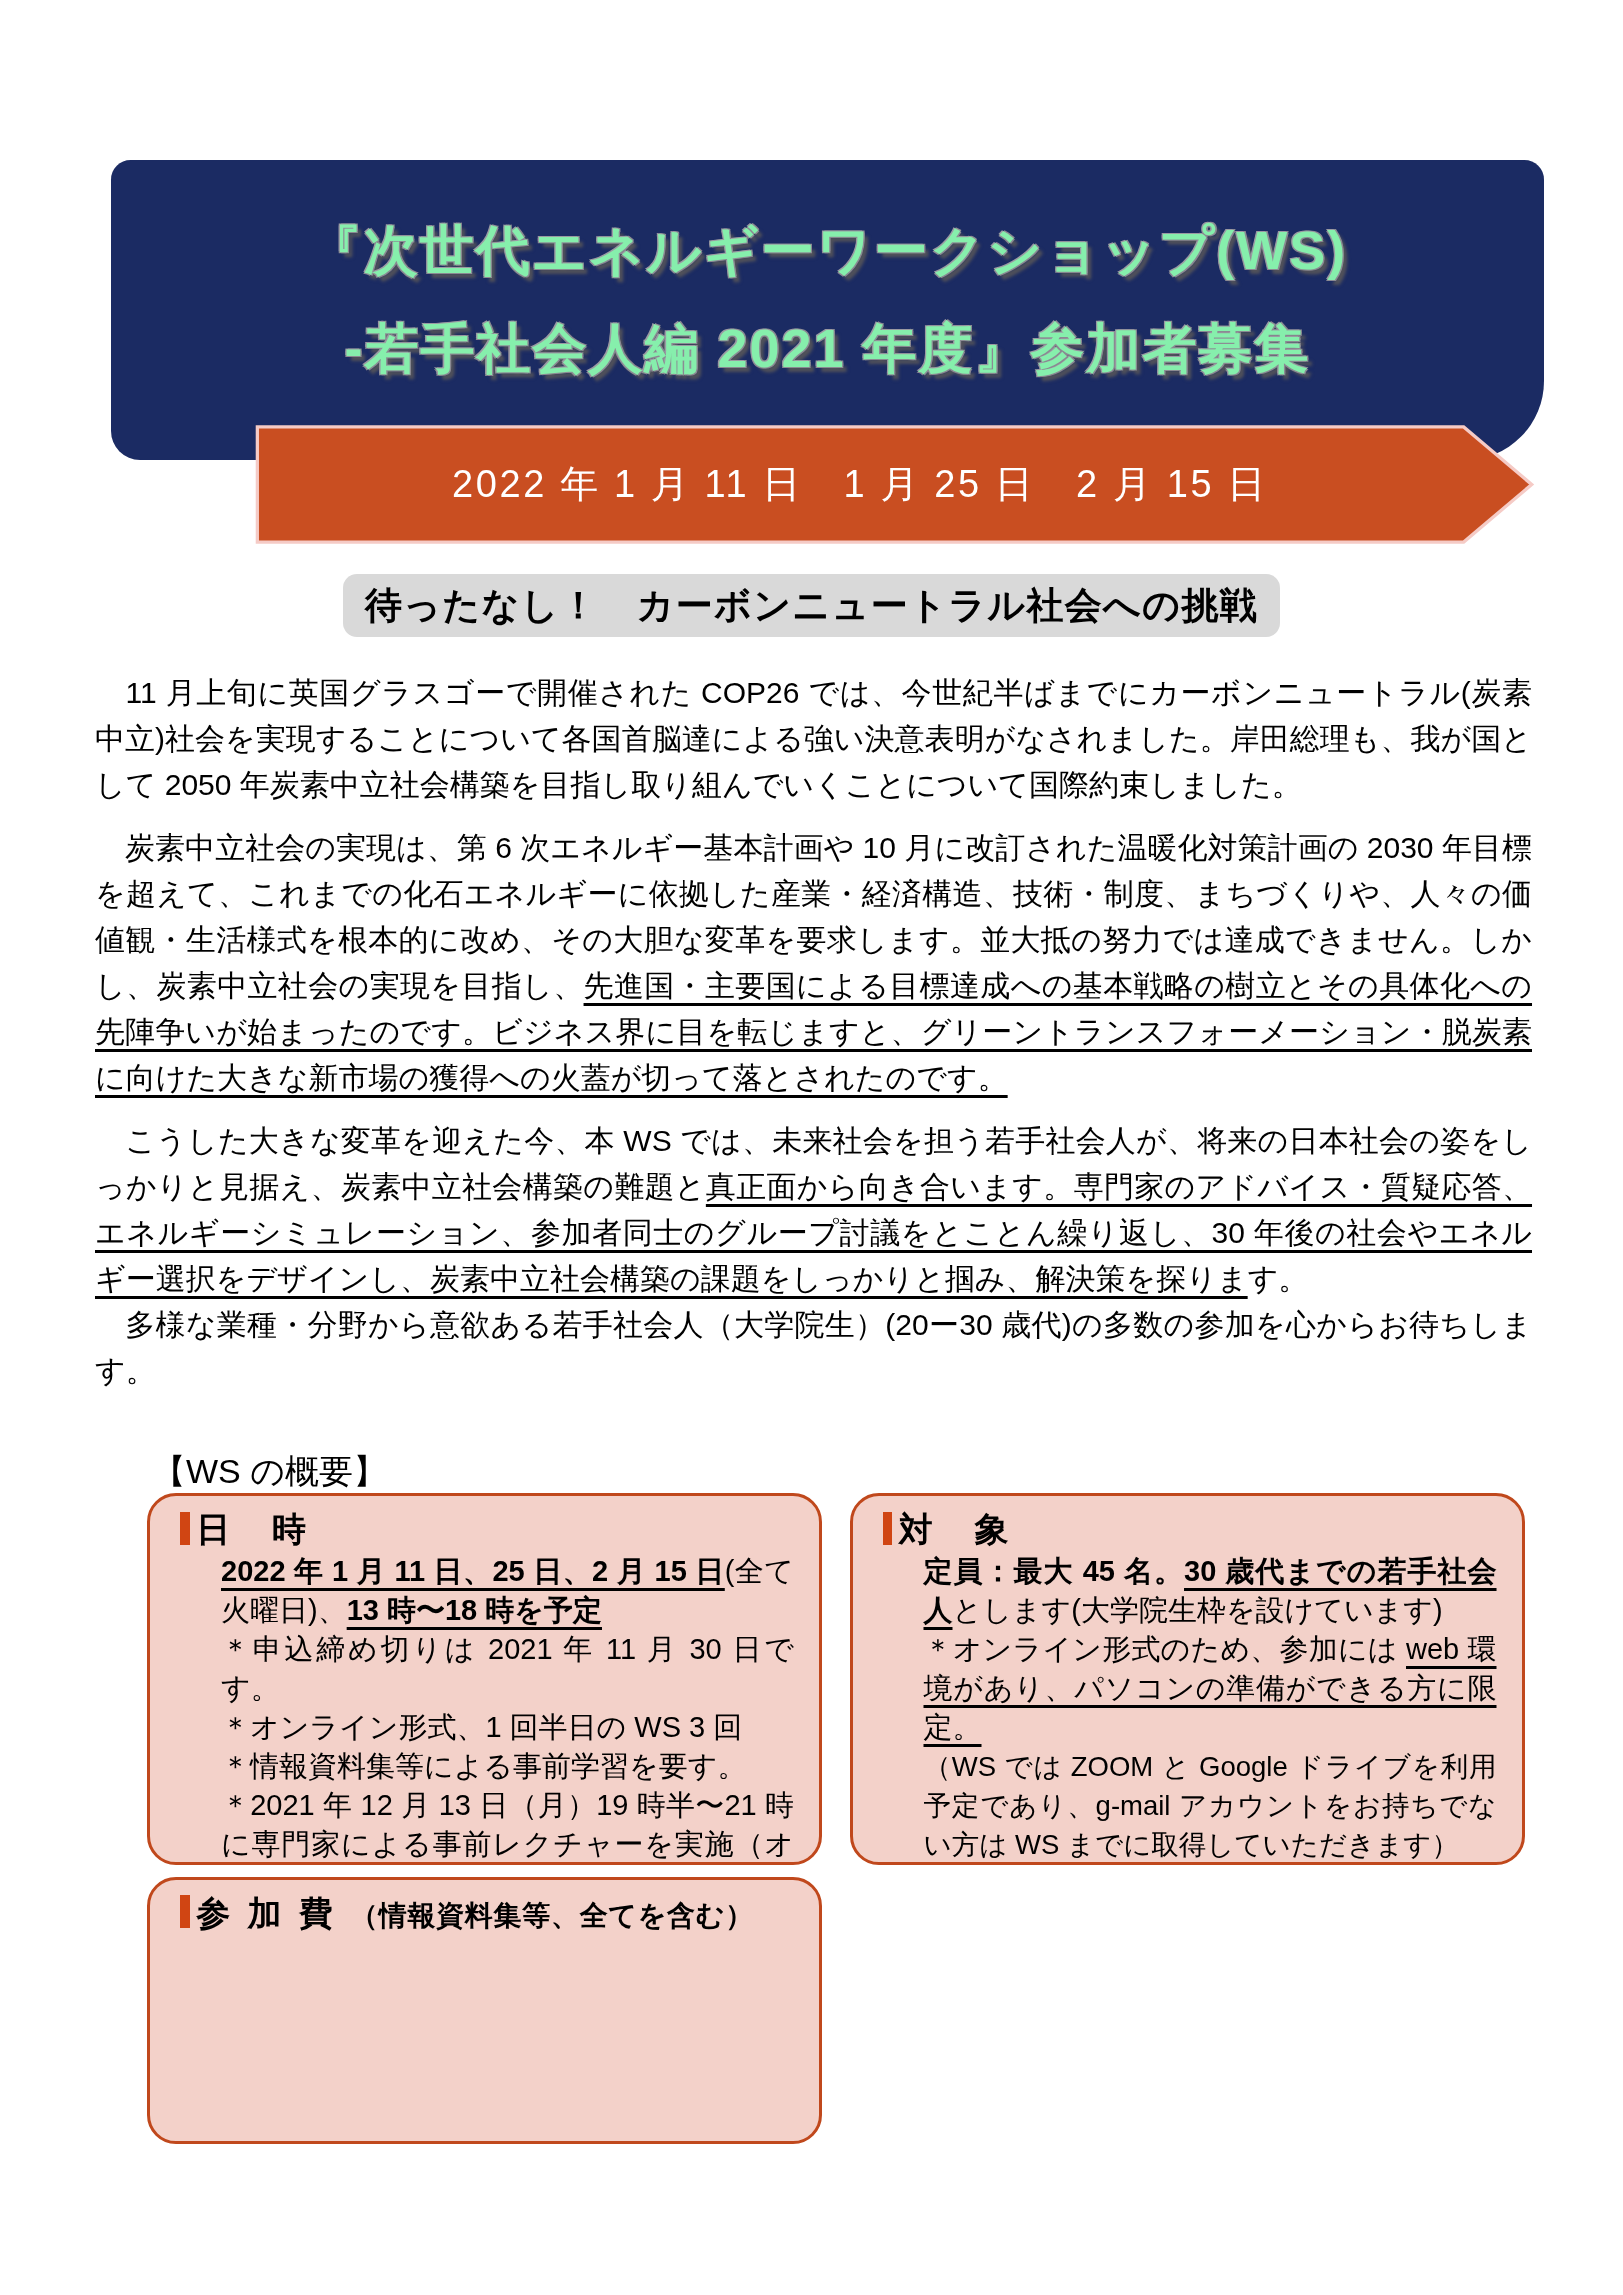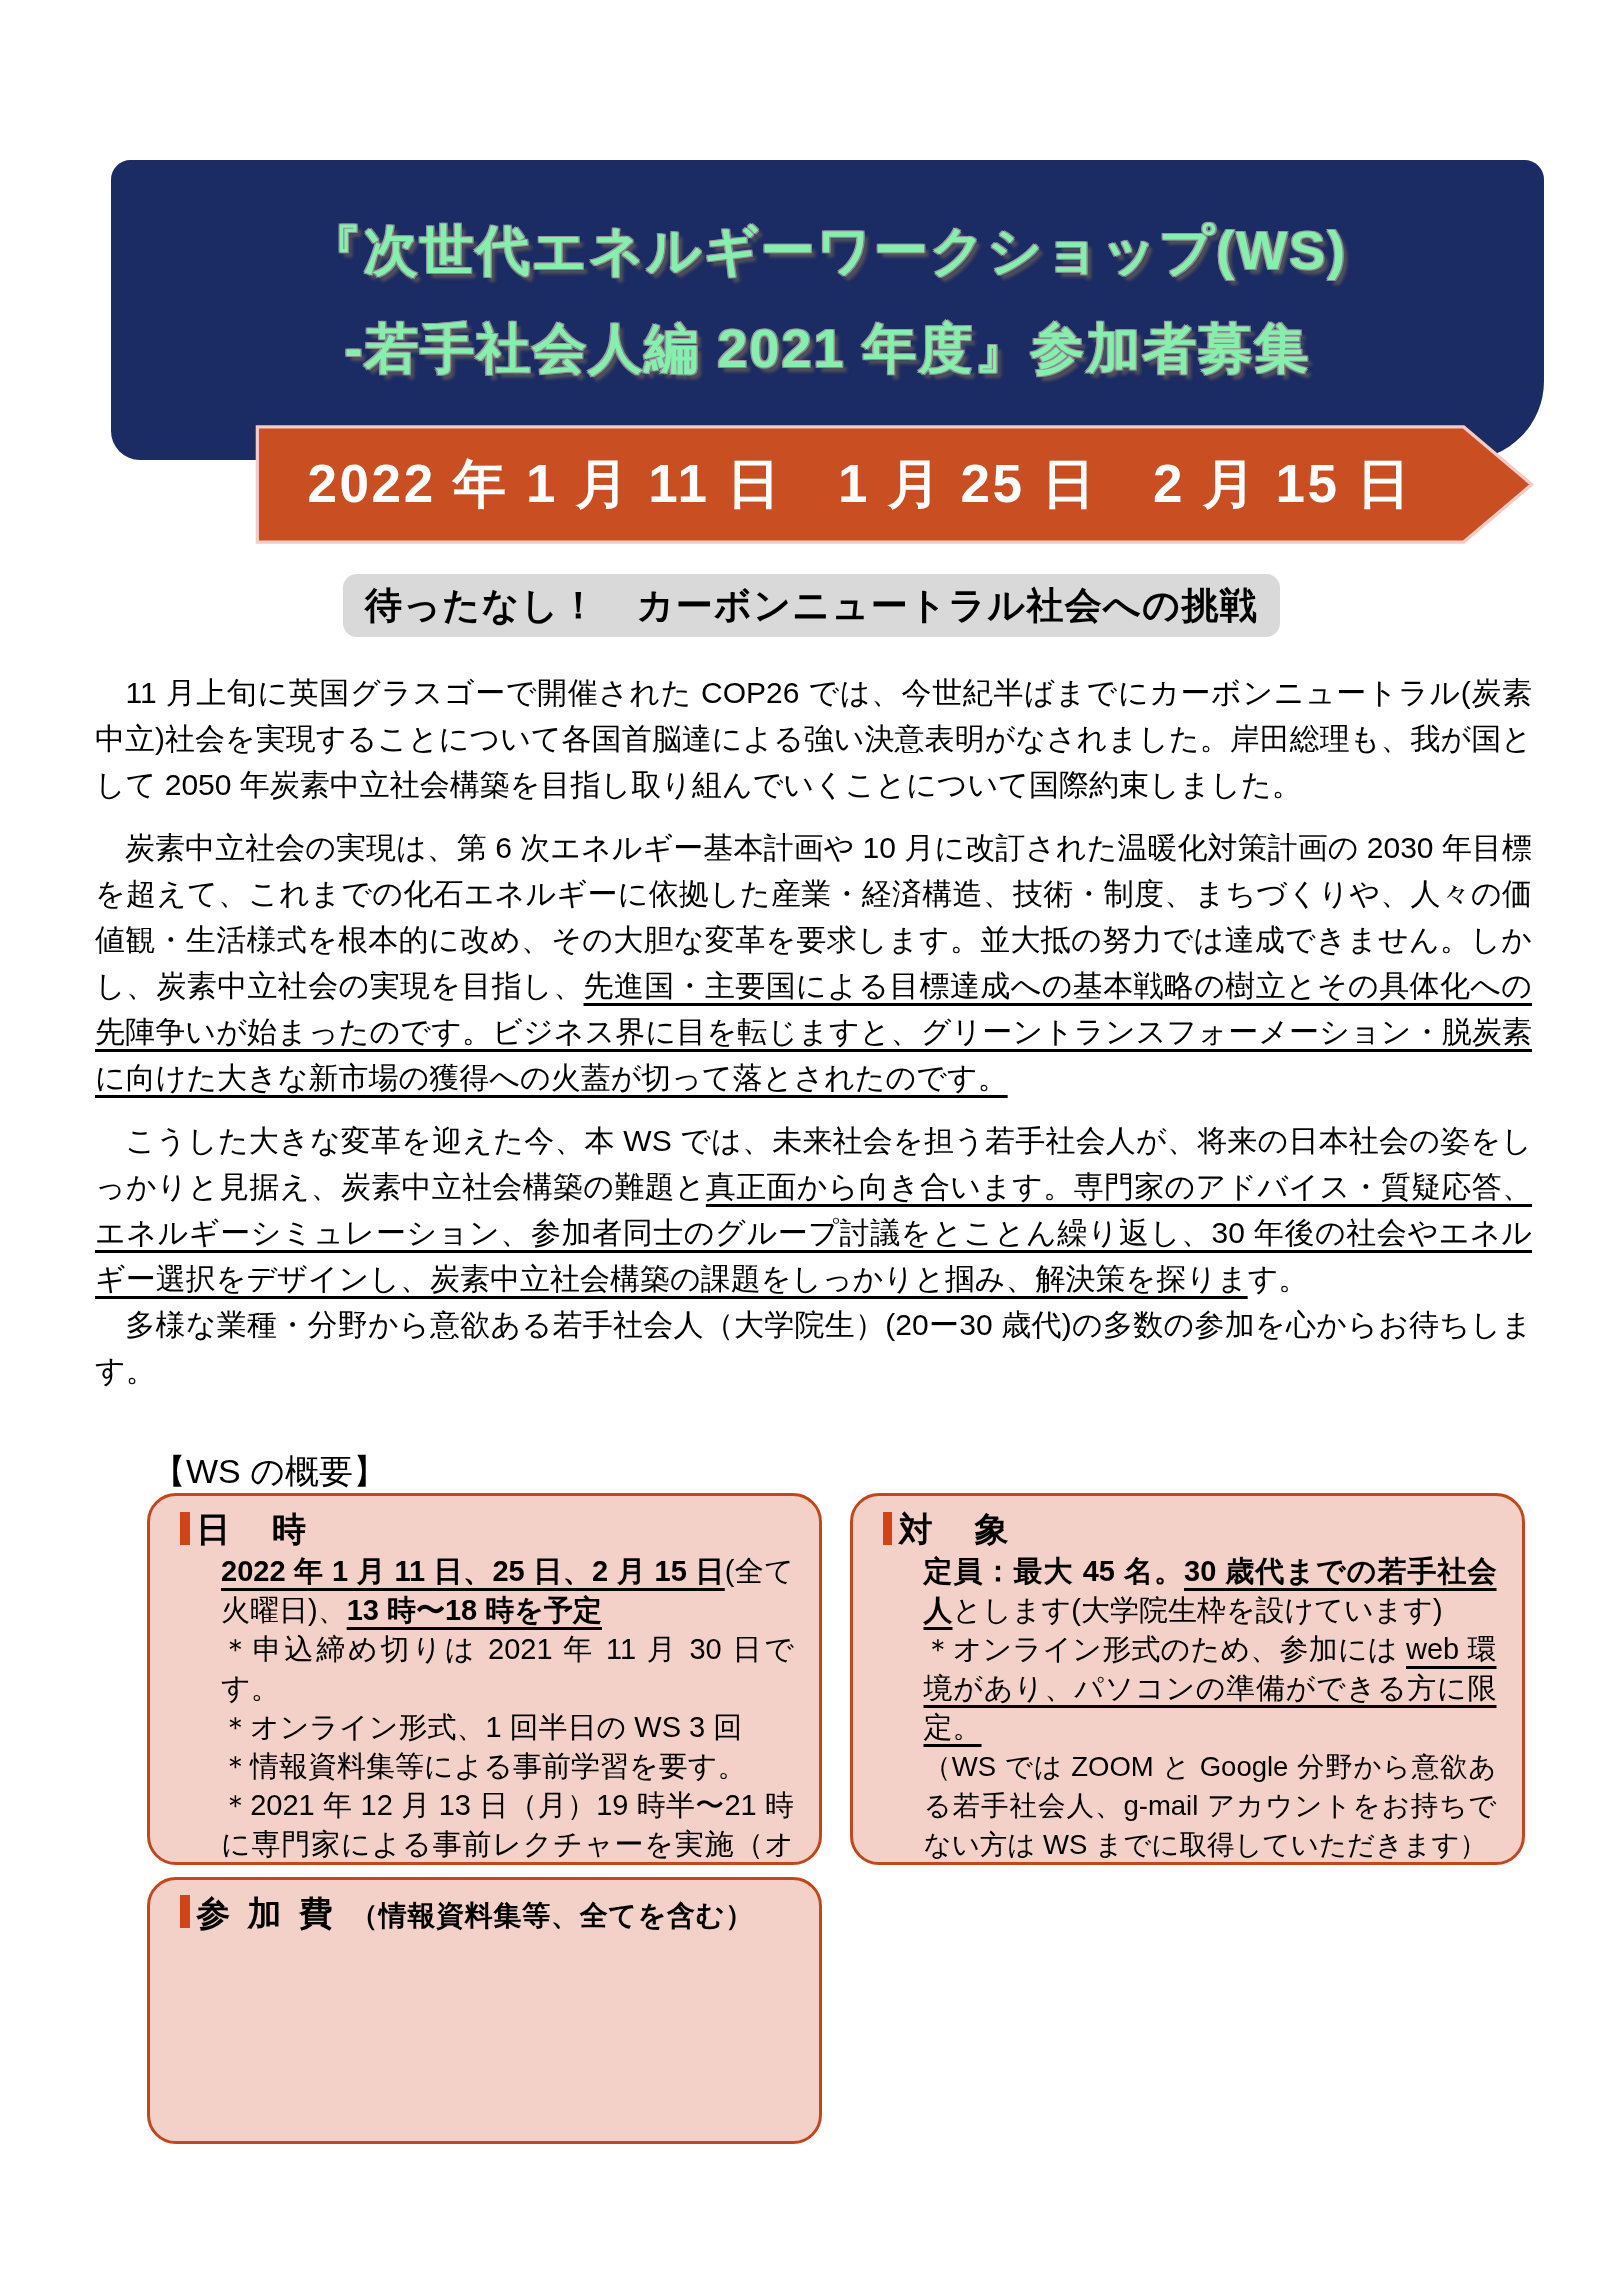--- a/index.html
+++ b/index.html
@@ -10,22 +10,22 @@
   .hero{position:absolute;left:111px;top:160px;width:1433px;height:300px;
         background:#1b2b63;border-radius:19.6px 19.6px 79px 29px;}
   .hero-title{margin:0;padding-top:41px;text-align:center;font-size:54px;font-weight:bold;
         color:#86efac;line-height:98px;letter-spacing:2px;
         text-shadow:1.3px 1.3px 0 #8a8a92,-1.3px -1.3px 0 #9a9aa2,-1.3px 1.3px 0 #8a8a92,1.3px -1.3px 0 #8a8a92,4.6px 5.2px 3.3px #52525a;}
 
   
   .arrow-wrap{position:absolute;left:255px;top:425px;width:1281px;height:119px;}
   .arrow-wrap svg{position:absolute;left:0;top:0;}
   .arrow-text{position:absolute;left:0;top:0;width:1210px;height:119px;display:flex;
-        align-items:center;justify-content:center;color:#ffffff;font-size:53px;
-        font-weight:bold;letter-spacing:2.6px;}
+        align-items:center;justify-content:center;color:#ffffff;font-size:38px;
+        font-weight:normal;letter-spacing:2.6px;}
 
   
   .catch{position:absolute;top:574px;left:0;width:100%;text-align:center;}
   .catch span{display:inline-block;background:#d9d9d9;font-size:37px;font-weight:bold;
         padding:6.5px 22px;letter-spacing:1.3px;border-radius:14px;}
 
   
   .intro{position:absolute;top:670px;left:95px;width:1437px;
         font-size:30px;line-height:46px;text-align:justify;}
   .intro p{margin:0;}
@@ -104,21 +104,21 @@
       </div>
     </div>
 
     <div class="box">
       <div class="box-head">
         <span class="marker"></span><span>対　象</span>
       </div>
       <div class="box-body">
         <p><span class="b">定員：最大 45 名。</span><span class="b ul">30 歳代までの若手社会人</span><span>とします(大学院生枠を設けています)</span></p>
         <p><span>＊オンライン形式のため、参加には </span><span class="ul">web 環境があり、パソコンの準備ができる方に限定。</span></p>
-        <p class="small mt">（WS では ZOOM と Google 分野から意欲ある若手社会人、g-mail アカウントをお持ちでない方は WS までに取得していただきます）</p>
+        <p class="small mt">（WS では ZOOM と Google ドライブを利用予定であり、g-mail アカウントをお持ちでない方は WS までに取得していただきます）</p>
       </div>
     </div>
 
     <div class="box">
       <div class="box-head">
         <span class="marker"></span><span>参 加 費</span>
         <span class="fee-sub">（情報資料集等、全てを含む）</span>
       </div>
     </div>
 

